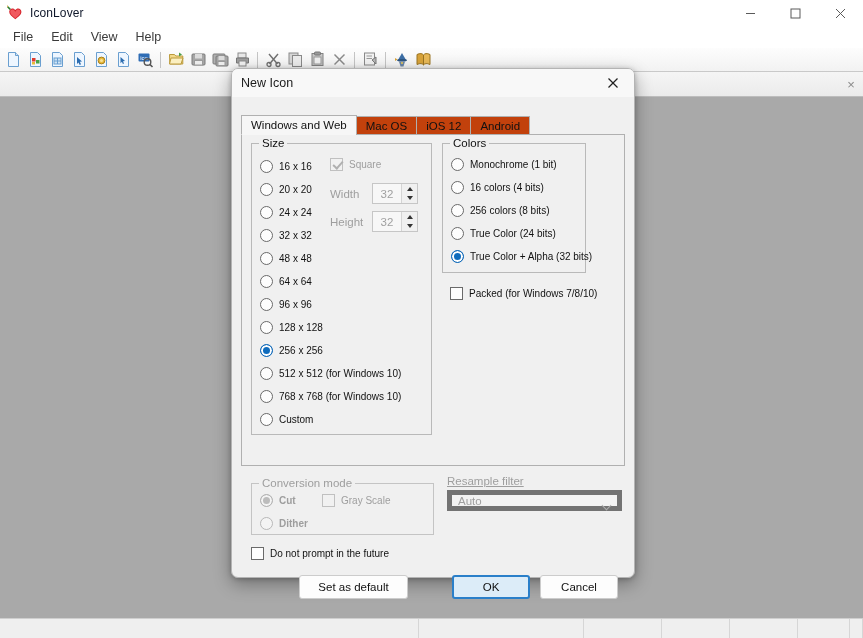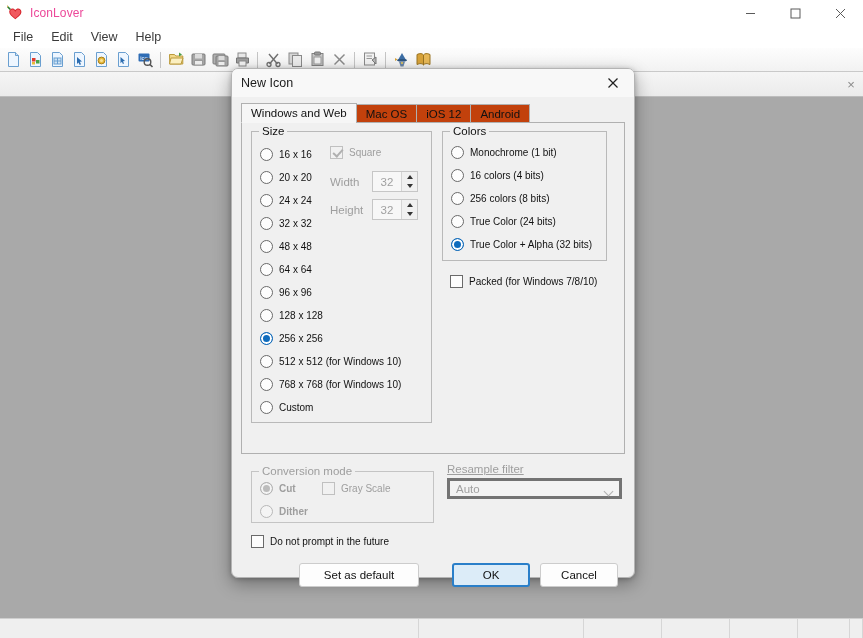--- a/index.html
+++ b/index.html
@@ -24,21 +24,21 @@
     width: 863px; height: 26px;
     background: #ffffff;
     display: flex; align-items: center;
   }
   .app-logo {
     width: 16px; height: 16px;
     margin-left: 7px; margin-right: 7px;
     position: relative; flex: none;
   }
   .app-title {
-    font-size: 12px; color: #ec4899;
+    font-size: 12px; color: #0f172a;
     letter-spacing: .1px;
   }
   .winbtns {
     position: absolute; right: 0; top: 0;
     height: 26px; display: flex;
   }
   .winbtn {
     width: 45px; height: 26px;
     display: flex; align-items: center; justify-content: center;
     color: #5a5a5a;
@@ -148,21 +148,21 @@
     display: flex; align-items: center; justify-content: center;
     color: #212121;
     border-top-right-radius: 6px;
   }
 
   .dlg-body { position: relative; padding: 0 9px; }
 
   
   .tabstrip {
     display: flex; align-items: flex-end;
-    height: 20px; margin-top: 6px;
+    height: 20px; margin-top: 18px;
     position: relative; z-index: 2;
   }
   .tab {
     height: 19px;
     padding: 0 9px;
     font-size: 11.5px; color: #111;
     display: flex; align-items: center;
     border: 1px solid #b0b0b0;
     background: #c2410c;
     margin-right: -1px;
@@ -189,21 +189,21 @@
   }
   .group > legend, .group-label {
     position: absolute;
     top: -7px; left: 7px;
     background: #f0f0f0;
     padding: 0 3px;
     font-size: 11.5px; color: #111;
   }
 
   #group-size { left: 9px; top: 8px; width: 181px; height: 292px; }
-  #group-colors { left: 200px; top: 8px; width: 165px; height: 130px; }
+  #group-colors { left: 200px; top: 8px; width: 144px; height: 130px; }
 
   
   .radio-row {
     display: flex; align-items: center;
     height: 23px;
     font-size: 10px; color: #111;
   }
   .radio {
     width: 13px; height: 13px;
     border-radius: 50%;
@@ -296,21 +296,21 @@
   }
   #resample-wrap {
     position: absolute; left: 205px; top: 340px; width: 175px;
   }
   .resample-label {
     font-size: 11.5px; color: #9e9e9e; margin-bottom: 3px;
   }
   .resample-label u { text-decoration: underline; }
   .combo {
     height: 21px; width: 175px;
-    border: 3px solid #737373;
+    border: 5px solid #737373;
     background: #f3f3f3;
     display: flex; align-items: center;
     padding: 0 6px;
     font-size: 11.5px; color: #a0a0a0;
     position: relative;
   }
   .combo-arrow {
     position: absolute; right: 7px; top: 7px;
     width: 7px; height: 7px;
     border-right: 1.4px solid #b0b0b0;
@@ -333,21 +333,21 @@
     border: 1px solid #cccccc;
     background: #fdfdfd;
     border-radius: 3px;
     font-size: 11.5px; color: #111;
     display: flex; align-items: center; justify-content: center;
   }
   .btn.default {
     background: #dcecf8;
     border: 2px solid #2a7fc9;
   }
-  #btn-setdefault { left: 57px; width: 120px; text-align: right; }
+  #btn-setdefault { left: 57px; width: 109px; text-align: right; }
   #btn-ok { left: 210px; width: 78px; }
   #btn-cancel { left: 298px; width: 78px; }
 </style>
 </head>
 <body>
 
 <div id="app">
 
   <div class="titlebar">
     <div class="app-logo">

